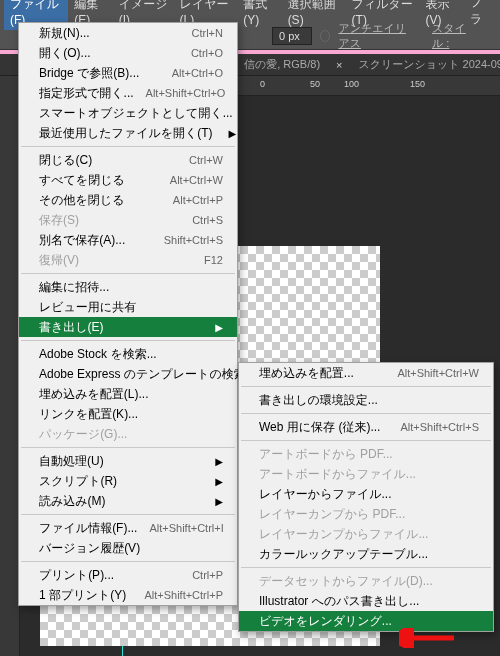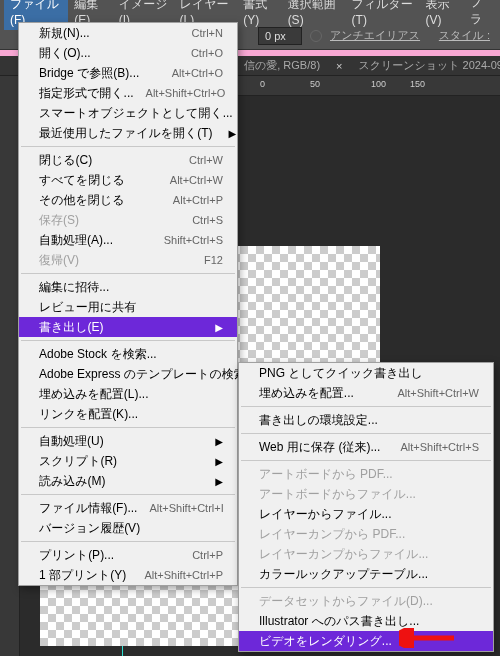--- a/index.html
+++ b/index.html
@@ -1,43 +1,43 @@
 <!DOCTYPE html>
 <html><head>
 <meta charset="utf-8">
 <style>
 * { margin: 0; padding: 0; box-sizing: border-box; font-family: "Meiryo", "Hiragino Sans", sans-serif; }
 body { width: 500px; height: 656px; background: #535353; overflow: hidden; position: relative; }
 .menubar { display: flex; background: #535353; color: #ddd; font-size: 12px; height: 22px; align-items: center; padding: 8px 4px; }
 .menubar .mitem { padding: 3px 6px; cursor: default; }
 .menubar .mitem.active { background: #3b6ea5; color: #fff; }
-.toolbar { display: flex; align-items: center; background: #535353; color: #bbb; font-size: 11px; height: 28px; padding: 0 10px; border-bottom: 1px solid #333; gap: 8px; }
+.toolbar { display: flex; align-items: center; background: #535353; color: #bbb; font-size: 11px; height: 28px; padding: 0 24px; border-bottom: 1px solid #333; gap: 8px; }
 .toolbar .field-label { color: #bbb; text-decoration: underline; }
 .toolbar .field-val { background: #3a3a3a; border: 1px solid #222; color: #ddd; padding: 2px 6px; width: 44px; text-align: left; }
 .toolbar .chk { width: 12px; height: 12px; border-radius: 50%; border: 1px solid #666; display: inline-block; vertical-align: middle; }
-.tabs { display: flex; background: #343434; color: #aaa; font-size: 11px; height: 26px; align-items: center; padding: 0 8px; gap: 16px; border-top: 6px solid #f9a8d4; border-bottom: 1px solid #222; white-space: nowrap; overflow: hidden;}
+.tabs { display: flex; background: #343434; color: #aaa; font-size: 11px; height: 26px; align-items: center; padding: 0 8px; gap: 16px; border-top: 4px solid #f9a8d4; border-bottom: 1px solid #222; white-space: nowrap; overflow: hidden;}
 .canvas { position: absolute; top: 76px; left: 0; right: 0; bottom: 0; background: #2b2b2b; }
 .ruler-h { position: absolute; top: 0; left: 20px; right: 0; height: 20px; background: #383838; border-bottom: 1px solid #222;}
 .ruler-v { position: absolute; top: 0; left: 0; width: 20px; bottom: 0; background: #383838; border-right: 1px solid #222;}
 .ruler-h .tick { position: absolute; top: 3px; color: #ccc; font-size: 9px; }
 .workarea { position: absolute; top: 20px; left: 20px; right: 0; bottom: 0; background: #2b2b2b; }
 .docrect { position: absolute; top: 150px; left: 20px; width: 340px; height: 400px;
   background-image:
     linear-gradient(45deg,#ccc 25%,transparent 25%),
     linear-gradient(-45deg,#ccc 25%,transparent 25%),
     linear-gradient(45deg,transparent 75%,#ccc 75%),
     linear-gradient(-45deg,transparent 75%,#ccc 75%);
   background-size: 16px 16px; background-position: 0 0,0 8px,8px -8px,-8px 0; background-color: #fff;}
 .guide { position: absolute; top: 0; left: 102px; width: 1px; bottom: 0; background: #2be0d0; }
 
 .menu { position: absolute; background: #f0f0f0; border: 1px solid #a0a0a0; box-shadow: 2px 3px 8px rgba(0,0,0,0.35); font-size: 12px; color: #000; }
 .menu .row { display: flex; justify-content: space-between; padding: 3px 14px 3px 20px; height: 20px; align-items: center; white-space: nowrap; }
 .menu .row .sc { color: #666; font-size: 11px; margin-left: 12px; }
 .menu .row.disabled { color: #a0a0a0; }
-.menu .row.highlight { background: #6d28d9; color: #fff; gap: 28px; }
+.menu .row.highlight { background: #15803d; color: #fff; gap: 28px; }
 .menu .sep { height: 1px; background: #c8c8c8; margin: 3px 2px; }
 .menu .sub-arrow { margin-left: 16px; font-size: 10px; }
 .menu1 { top: 22px; left: 18px; width: 220px; }
 .menu2 { top: 362px; left: 238px; width: 256px; }
 .redarrow { position: absolute; top: 628px; left: 399px; pointer-events: none; }
 </style>
 </head>
 <body>
 
 <div class="menubar">
@@ -66,21 +66,21 @@
   <span>信の愛, RGB/8)</span>
   <span style="color:#ccc;">×</span>
   <span>スクリーンショット 2024-09-29</span>
 </div>
 
 <div class="canvas">
   <div class="ruler-v"></div>
   <div class="ruler-h">
     <span class="tick" style="left:240px">0</span>
     <span class="tick" style="left:290px">50</span>
-    <span class="tick" style="left:351px">100</span>
+    <span class="tick" style="left:324px">100</span>
     <span class="tick" style="left:390px">150</span>
   </div>
   <div class="workarea">
     <div class="guide"></div>
     <div class="docrect"></div>
   </div>
 </div>
 
 <div class="menu menu1" id="filemenu">
     <div class="row">
@@ -117,21 +117,21 @@
     </div>
     <div class="row">
       <span>その他を閉じる</span>
       <span class="sc">Alt+Ctrl+P</span>
     </div>
     <div class="row disabled">
       <span>保存(S)</span>
       <span class="sc">Ctrl+S</span>
     </div>
     <div class="row">
-      <span>自動処理(A)...</span>
+      <span>別名で保存(A)...</span>
       <span class="sc">Shift+Ctrl+S</span>
     </div>
     <div class="row disabled">
       <span>復帰(V)</span>
       <span class="sc">F12</span>
     </div>
     <div class="sep"></div>
     <div class="row">
       <span>編集に招待...</span>
     </div>
@@ -148,20 +148,23 @@
     </div>
     <div class="row">
       <span>Adobe Express のテンプレートの検索...</span>
     </div>
     <div class="row">
       <span>埋め込みを配置(L)...</span>
     </div>
     <div class="row">
       <span>リンクを配置(K)...</span>
     </div>
+    <div class="row disabled">
+      <span>パッケージ(G)...</span>
+    </div>
     <div class="sep"></div>
     <div class="row">
       <span>自動処理(U)</span>
       <span class="sub-arrow">▶</span>
     </div>
     <div class="row">
       <span>スクリプト(R)</span>
       <span class="sub-arrow">▶</span>
     </div>
     <div class="row">
@@ -181,23 +184,20 @@
       <span>プリント(P)...</span>
       <span class="sc">Ctrl+P</span>
     </div>
     <div class="row">
       <span>1 部プリント(Y)</span>
       <span class="sc">Alt+Shift+Ctrl+P</span>
     </div>
   </div>
 
 <div class="menu menu2" id="exportmenu">
-    <div class="row">
-      <span>PNG としてクイック書き出し</span>
-    </div>
     <div class="row">
       <span>埋め込みを配置...</span>
       <span class="sc">Alt+Shift+Ctrl+W</span>
     </div>
     <div class="sep"></div>
     <div class="row">
       <span>書き出しの環境設定...</span>
     </div>
     <div class="sep"></div>
     <div class="row">

